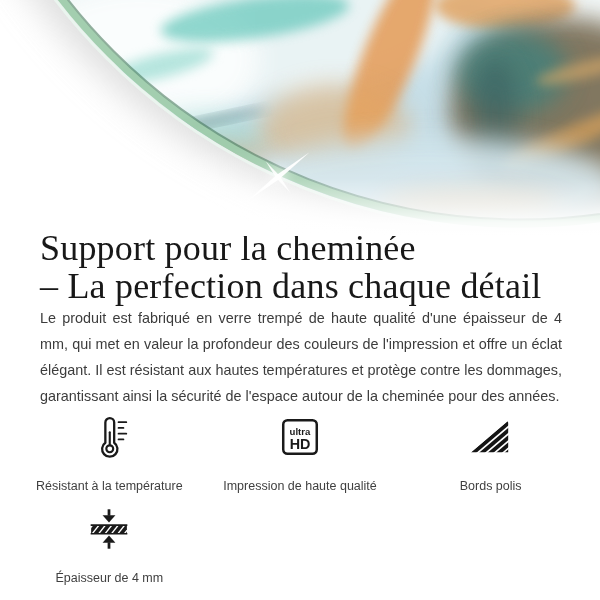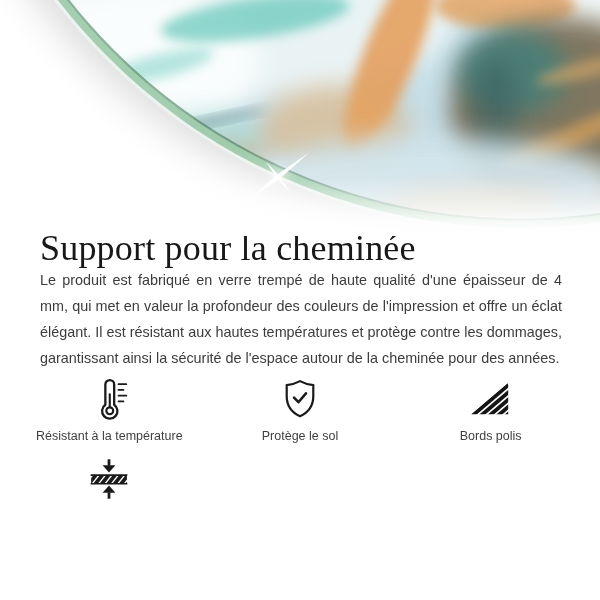--- a/index.html
+++ b/index.html
@@ -23,21 +23,21 @@
     color:#3c3c3c;text-align:justify;
   }
   .features{
     margin-top:-5px;padding:0 14px;
     display:grid;grid-template-columns:1fr 1fr 1fr;
     row-gap:10px;justify-items:center;
   }
   .feature{display:flex;flex-direction:column;align-items:center;}
   .ficon{height:50px;display:flex;align-items:center;justify-content:center;}
   .flabel{
-    margin-top:5px;height:15px;
+    margin-top:17px;height:15px;
     font-size:12.5px;color:#3f3f3f;white-space:nowrap;text-align:center;
   }
 </style>
 </head>
 <body>
 
 <div class="page">
 
   <div class="hero">
     <svg width="600" height="236" viewBox="0 0 600 236">
@@ -97,48 +97,49 @@
         <circle r="10" fill="#ffffff" opacity="0.5" filter="url(#b6)"></circle>
         <polygon points="-40,0 0,-2.4 40,0 0,2.4" fill="#ffffff" opacity="0.95"></polygon>
         <polygon points="0,-20 2,0 0,20 -2,0" fill="#ffffff" opacity="0.9"></polygon>
         <circle r="2.6" fill="#ffffff"></circle>
       </g>
 
       <rect x="0" y="148" width="600" height="88" fill="url(#fadeG)"></rect>
     </svg>
   </div>
 
-  <h1 class="title"><span>Support pour la cheminée</span><br></h1>
+  <h1 class="title"><span>Support pour la cheminée</span><br><span>– La perfection dans chaque détail</span></h1>
 
   <p class="desc">Le produit est fabriqué en verre trempé de haute qualité d'une épaisseur de 4 mm, qui met en valeur la profondeur des couleurs de l'impression et offre un éclat élégant. Il est résistant aux hautes températures et protège contre les dommages, garantissant ainsi la sécurité de l'espace autour de la cheminée pour des années.</p>
 
   <div class="features">
 
     <div class="feature">
       <div class="ficon">
         <svg width="46" height="46" viewBox="0 0 48 48" fill="none" stroke="#1a1a1a">
           <path d="M20.2 30 V8.8 a4.6 4.6 0 0 1 9.2 0 V30 a8 8 0 1 1 -9.2 0 Z" stroke-width="2.4" stroke-linejoin="round"></path>
           <line x1="24.8" y1="19" x2="24.8" y2="32" stroke-width="2.2" stroke-linecap="round"></line>
           <circle cx="24.8" cy="36.3" r="3.6" stroke-width="2.2"></circle>
           <path d="M34 8.5 H42 M34 14.5 H39 M34 20.5 H42 M34 26.5 H39" stroke-width="2" stroke-linecap="round"></path>
         </svg>
       </div>
       <div class="flabel">Résistant à la température</div>
     </div>
 
-
     <div class="feature">
       <div class="ficon">
-        <svg width="44" height="44" viewBox="0 0 48 48" fill="none" stroke="#1a1a1a">
-          <path d="M24 4.5 C28.5 7 33.5 8.3 38.5 8.8 V21 C38.5 31.5 32.7 38.8 24 42.8 C15.3 38.8 9.5 31.5 9.5 21 V8.8 C14.5 8.3 19.5 7 24 4.5 Z" stroke-width="2.4" stroke-linejoin="round"></path>
-          <path d="M17.5 22.5 L22.3 27.5 L30.5 17.8" stroke-width="2.8" stroke-linecap="round" stroke-linejoin="round"></path>
+        <svg width="46" height="46" viewBox="0 0 48 48">
+          <rect x="6.5" y="6.5" width="35" height="35" rx="4.5" fill="none" stroke="#1a1a1a" stroke-width="2.6"></rect>
+          <text x="24" y="21.5" text-anchor="middle" font-size="10" font-weight="700" fill="#1a1a1a">ultra</text>
+          <text x="24" y="36.5" text-anchor="middle" font-size="15" font-weight="800" fill="#1a1a1a">HD</text>
         </svg>
       </div>
-      <div class="flabel">Protège le sol</div>
+      <div class="flabel">Impression de haute qualité</div>
     </div>
+
 
 
     <div class="feature">
       <div class="ficon">
         <svg width="44" height="40" viewBox="0 0 48 42">
           <defs>
               <clipPath id="triC">
                 <polygon points="2,38 43,38 43,3"></polygon>
               </clipPath>
             </defs>
@@ -172,16 +173,17 @@
             <line x1="14" y1="32" x2="25" y2="18"></line>
             <line x1="21" y1="32" x2="32" y2="18"></line>
             <line x1="28" y1="32" x2="39" y2="18"></line>
             <line x1="35" y1="32" x2="46" y2="18"></line>
             <line x1="42" y1="32" x2="53" y2="18"></line>
           </g>
           <polygon points="17,39 31,39 24,31" fill="#1a1a1a"></polygon>
           <rect x="22.5" y="38.5" width="3" height="7" fill="#1a1a1a"></rect>
         </svg>
       </div>
+      <div class="flabel">Épaisseur de 4 mm</div>
     </div>
 
   </div>
 </div>
 
 </body></html>

